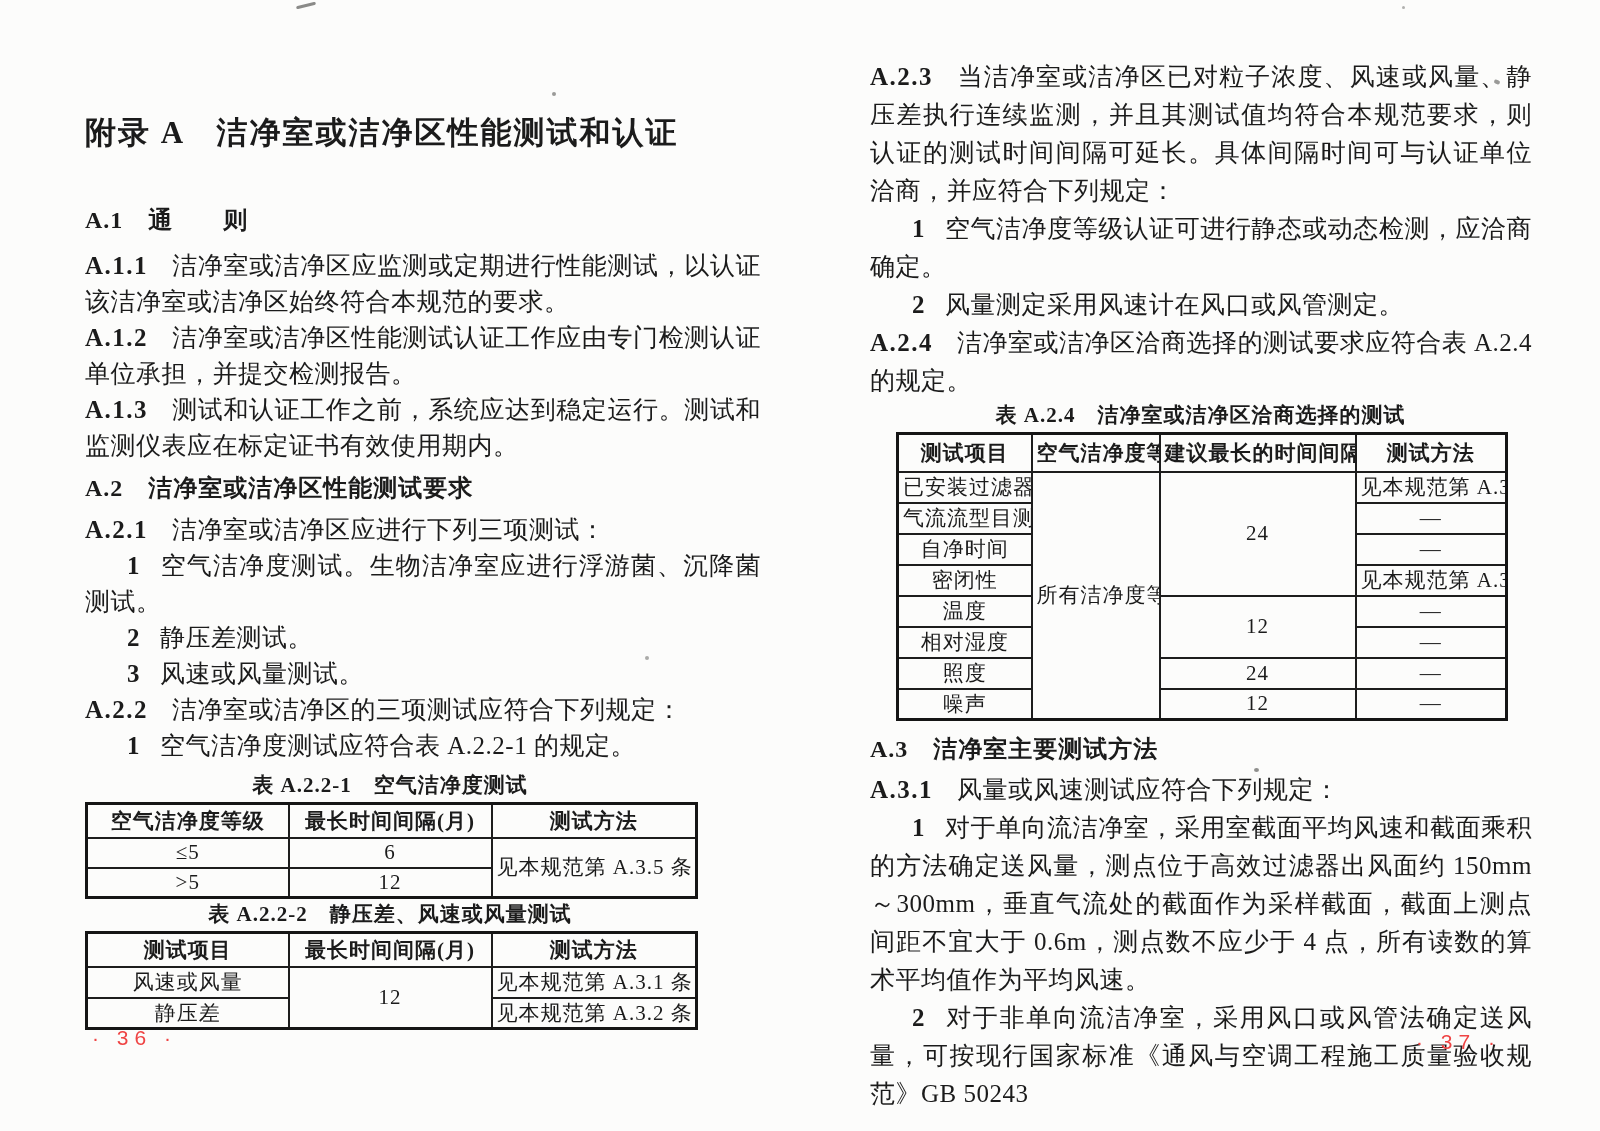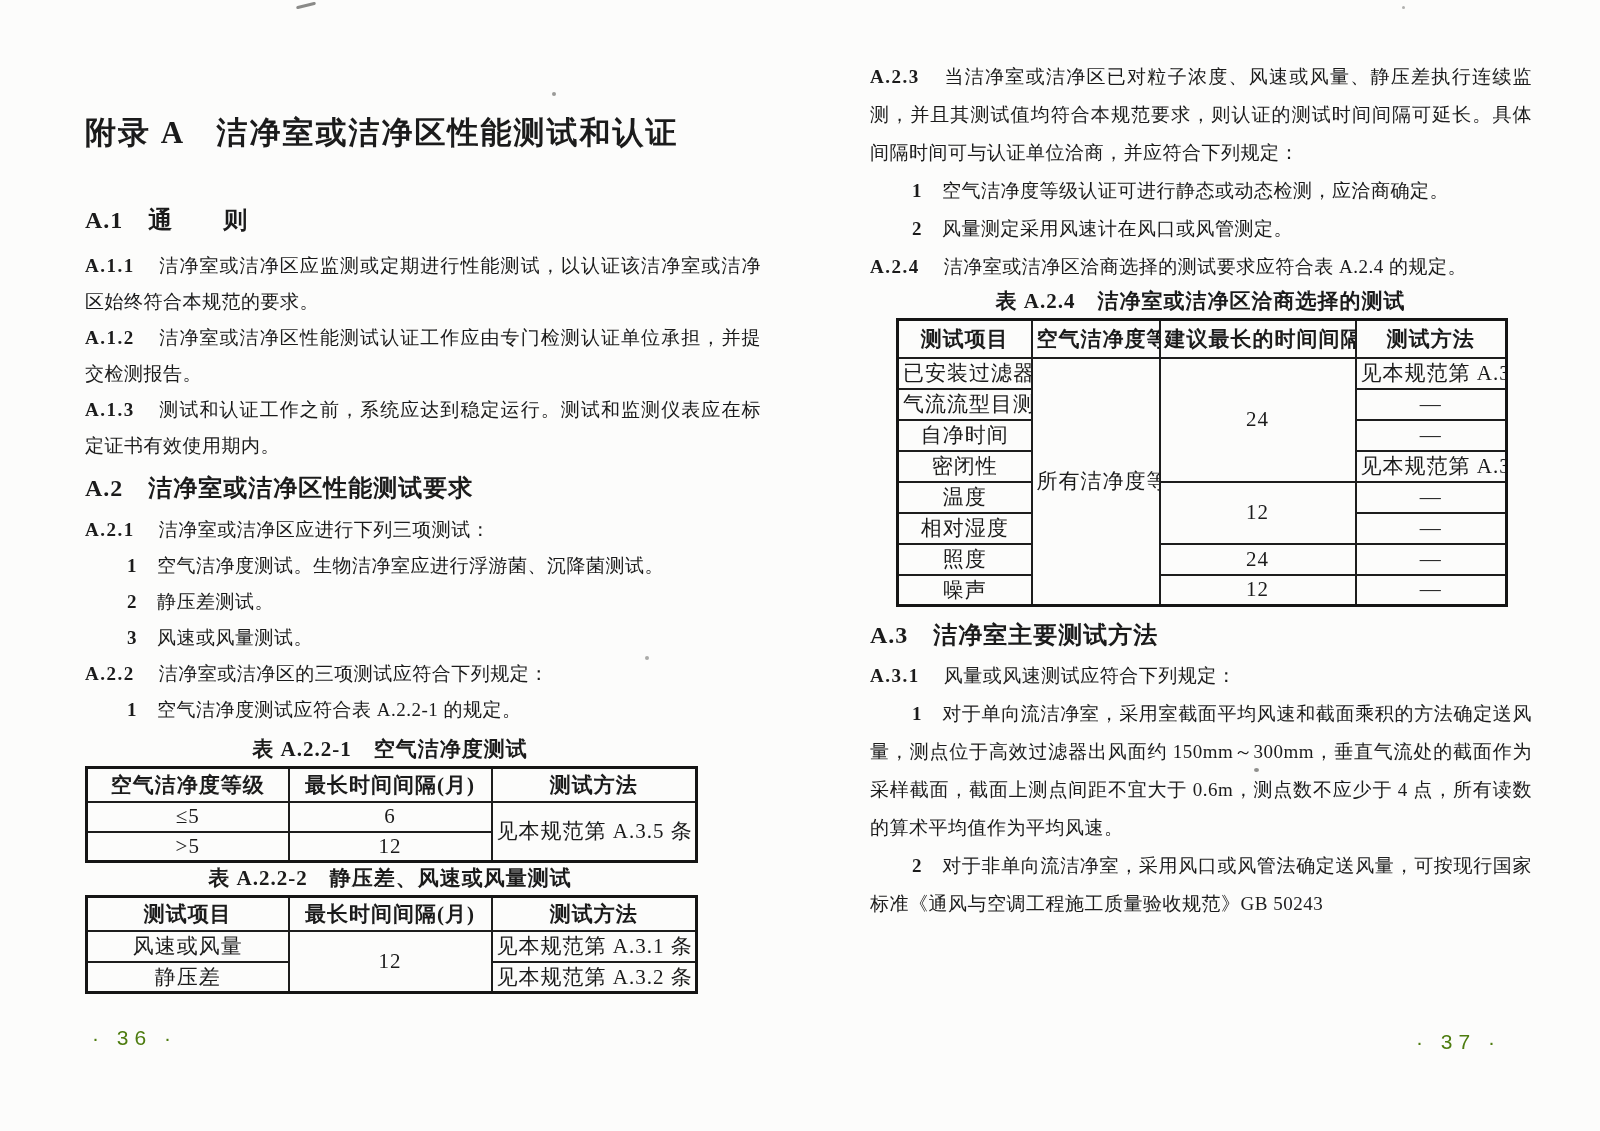--- a/index.html
+++ b/index.html
@@ -23,21 +23,21 @@
   }
   .sec-heading {
     font-size:24px; line-height:32px;
     font-weight:700; letter-spacing:1px;
   }
   .h-a1 { margin-top:50px; }
   .h-a2 { margin-top:8px; }
   .h-a3 { margin-top:12px; }
 
   .para {
-    font-size:19px; line-height:36px;
+    font-size:25px; line-height:36px;
     text-align:justify; letter-spacing:0.5px;
   }
   .col-right .para { line-height:38px; }
   .para .plabel { font-weight:700; letter-spacing:1.5px; margin-right:24px; }
   .mt12 { margin-top:12px; }
   .mt8  { margin-top:8px; }
   .mt6  { margin-top:6px; }
   .item { text-indent:42px; }
   .item .num { font-weight:700; margin-right:20px; }
 
@@ -68,21 +68,21 @@
   }
   table.doc-table { border:3px solid #151515; }
   .doc-table th { font-weight:700; height:34px; }
   .t1 td, .t2 td { height:30px; }
   .t2 td, .t3 td { height:31px; }
   .t3 th { height:38px; }
   .cell-b { font-weight:700; }
 
   .page-num {
     position:absolute;
-    font-size:21px; letter-spacing:6px; color:#4d7c0f;
+    font-size:21px; letter-spacing:6px; color:#ef4444;
     font-family:"Liberation Sans","DejaVu Sans",sans-serif;
   }
   .pn-left  { left:92px;  top:1026px; }
   .pn-right { left:1416px; top:1030px; }
 
   .artifact { position:absolute; }
   .a-pen {
     left:296px; top:4px; width:20px; height:3px;
     background:#8a8a88; transform:rotate(-14deg); border-radius:2px;
   }

